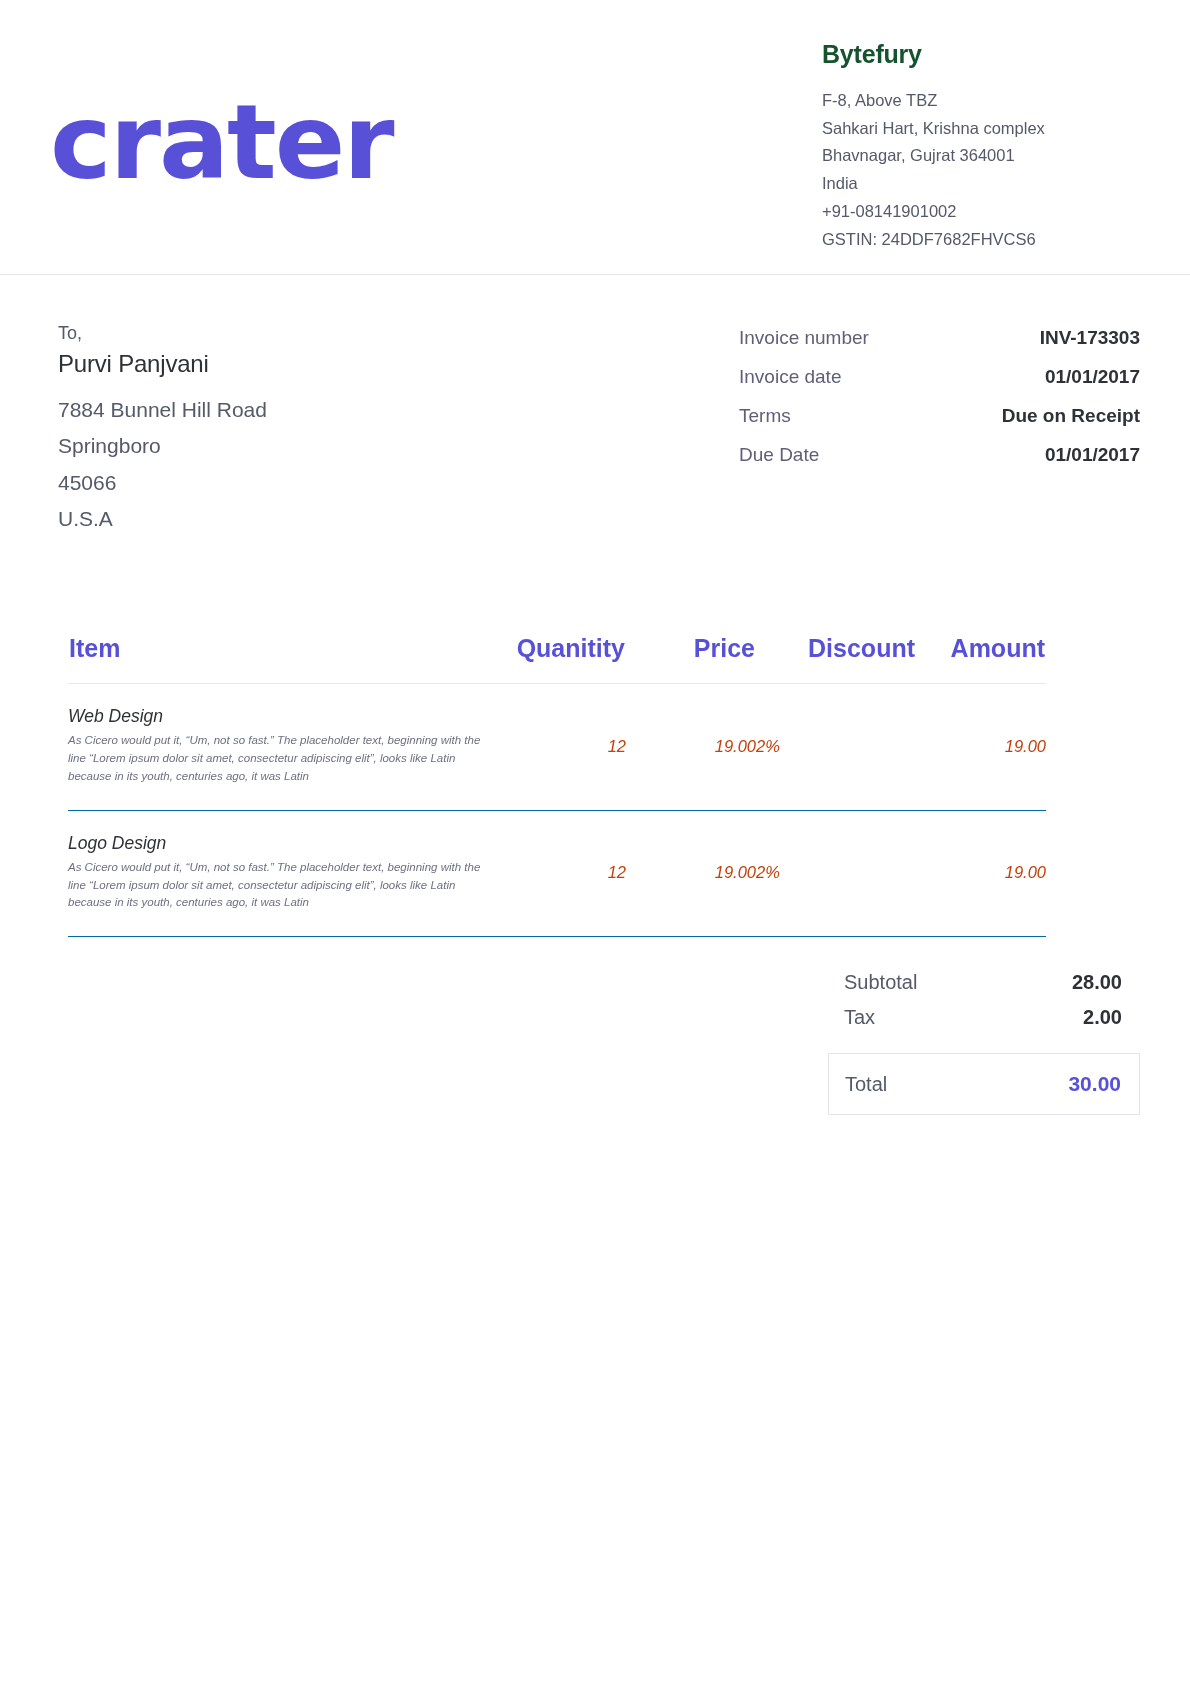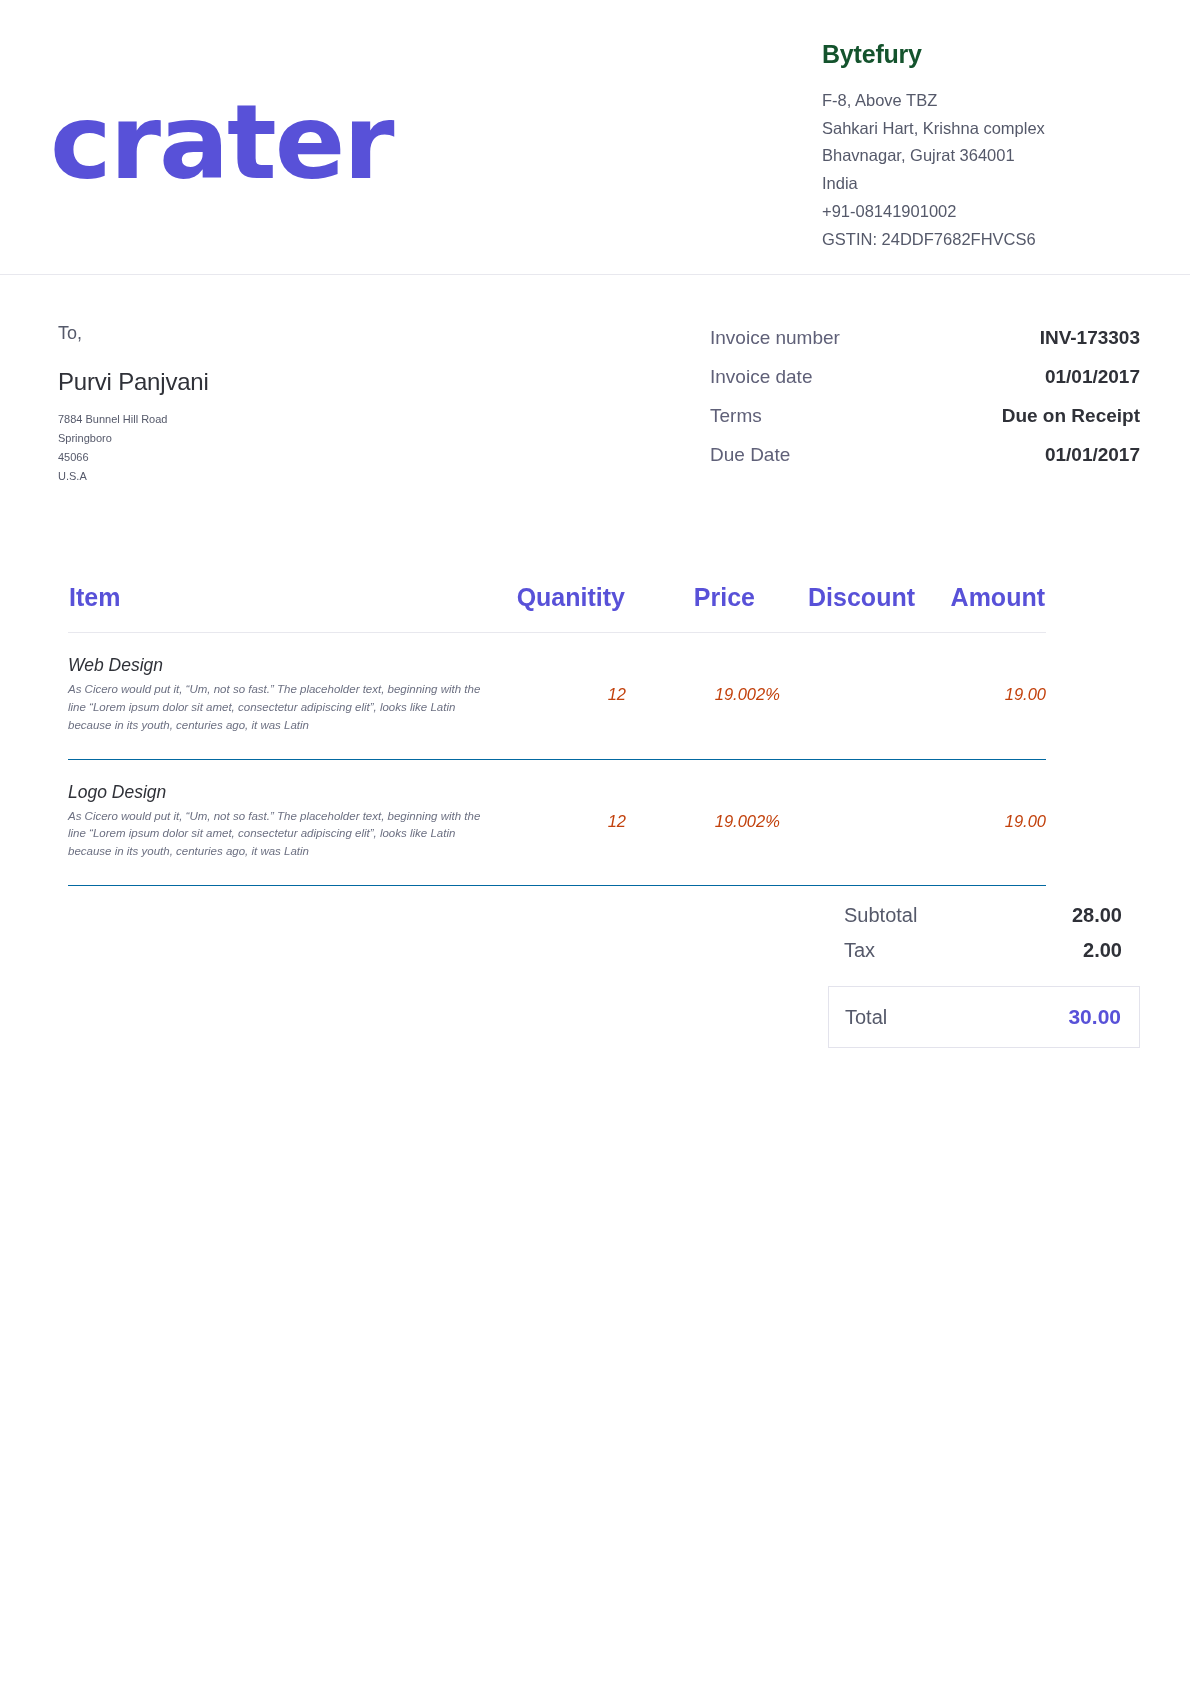--- a/index.html
+++ b/index.html
@@ -59,44 +59,45 @@
   
   .mid {
     display: flex;
     padding: 48px 50px 0 58px;
     justify-content: space-between;
   }
   .bill-to { width: 520px; }
   .bill-to .to-label {
     font-size: 18px;
     color: #55596a;
-    margin-bottom: 24px;
+    margin-bottom: 6px;
   }
   .bill-to .cust-name {
     font-size: 24px;
     color: #2f3138;
     margin-bottom: 14px;
     font-weight: 400;
     letter-spacing: -0.2px;
   }
   .bill-to .addr-line {
-    font-size: 11px;
+    font-size: 21px;
     color: #55596a;
     line-height: 1.73;
   }
 
   .meta {
     width: 430px;
     padding-top: 4px;
   }
   .meta-row {
     display: flex;
     justify-content: space-between;
     align-items: baseline;
     margin-bottom: 17px;
+    margin-left: 29px;
   }
   .meta-label {
     font-size: 19px;
     color: #5f6078;
   }
   .meta-value {
     font-size: 19px;
     color: #2f3138;
     font-weight: 700;
   }
@@ -141,21 +142,21 @@
     font-size: 16.5px;
     color: #c2410c;
   }
   td.v-qty { text-align: right; padding-right: 0; }
   td.v-price { text-align: right; }
   td.v-disc { text-align: left; padding-left: 60px; }
   td.v-amt { text-align: right; }
 
   
   .totals {
-    margin-top: 12px;
+    margin-top: 28px;
     margin-left: auto;
     margin-right: 50px;
     width: 312px;
     text-align: center;
   }
   .tot-row {
     display: flex;
     justify-content: space-between;
     align-items: baseline;
     padding: 6px 18px 6px 16px;

